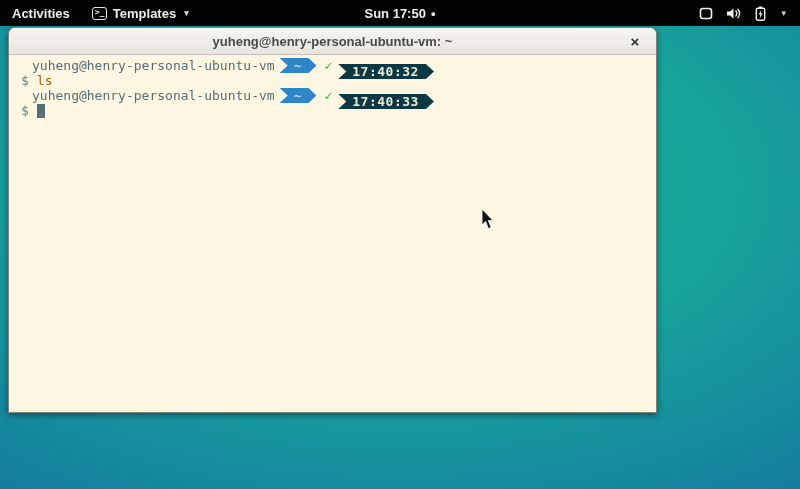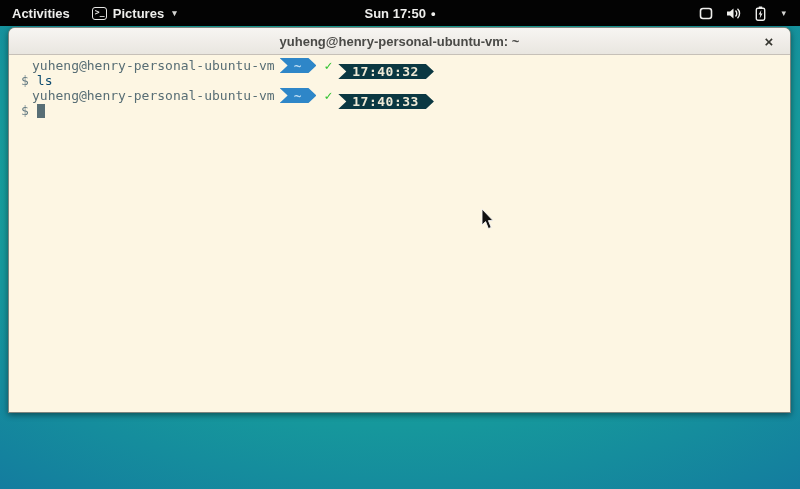--- a/index.html
+++ b/index.html
@@ -38,21 +38,21 @@
   .clock-wrap{ display:flex; align-items:center; gap:5px; pointer-events:auto; }
   .notif-dot{ font-size:13px; line-height:1; }
   .topbar-right{
     margin-left:auto; display:flex; align-items:center; gap:13px;
     padding:0 14px 0 10px; height:100%;
   }
   .sysicon{ display:flex; align-items:center; }
 
   
   .window{
-    position:absolute; left:8px; top:27px; width:783px; height:386px;
+    position:absolute; left:8px; top:27px; width:649px; height:386px;
     border-radius:7px 7px 0 0;
     box-shadow:0 2px 6px rgba(0,0,0,0.45);
     border:1px solid rgba(20,40,45,0.55);
     overflow:hidden;
     background:#fdf6e3;
   }
   .titlebar{
     height:27px;
     background:linear-gradient(#f7f5f2, #e9e6e0);
     border-bottom:1px solid #c6c0b8;
@@ -76,42 +76,42 @@
   .userhost{ color:#586e75; }
   .ribbon{
     display:inline-flex; align-items:center; height:15px;
     padding:0 15px 0 14px; margin-left:5px;
     clip-path: polygon(0 0, calc(100% - 8px) 0, 100% 50%, calc(100% - 8px) 100%, 0 100%, 8px 50%);
   }
   .ribbon.path-seg{ background:#2e86c8; color:#bedcf2; font-weight:700; }
   .ribbon.time-seg{ background:#0b3842; color:#efe9d5; font-weight:700; letter-spacing:0.5px; margin-left:2px;margin-top:12px; }
   .check{ color:#2ec22e; font-weight:700; margin:0 4px 0 8px; }
   .dollar{ color:#657b83; margin-right:8px; padding-left:2px; }
-  .cmd{ color:#0c4a6e; }
+  .cmd{ color:#a16207; }
   .ls-row{ color:#2aa198; }
   .ls-item{ margin-right:15px; }
   .block-cursor{
     display:inline-block; width:8px; height:14px; background:#586e75;
     vertical-align:middle;
   }
 
   
   .pointer{ position:absolute; left:481px; top:209px; width:14px; height:21px; }
 </style>
 </head>
 <body>
 
 <div class="screen">
 
   <div class="topbar">
     <div class="topbar-left">
       <div class="activities">Activities</div>
       <div class="appmenu">
         <span class="term-glyph">&gt;_</span>
-        <span>Pictures</span>
+        <span>Templates</span>
         <span class="caret">▾</span>
       </div>
     </div>
     <div class="topbar-center">
       <div class="clock-wrap">
         <span>Sun 17:50</span>
         <span class="notif-dot">•</span>
       </div>
     </div>
     <div class="topbar-right">

